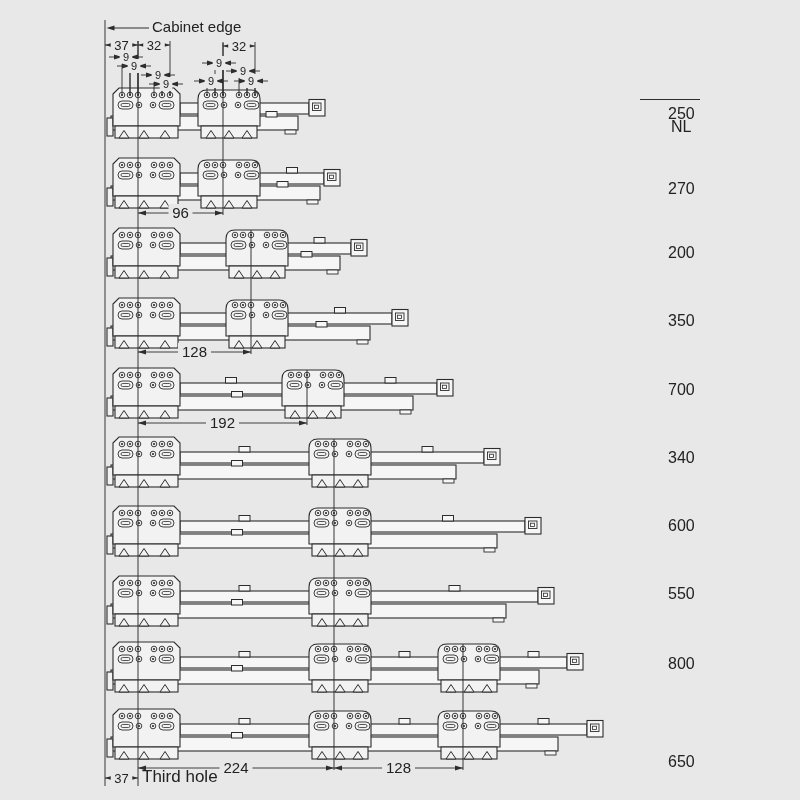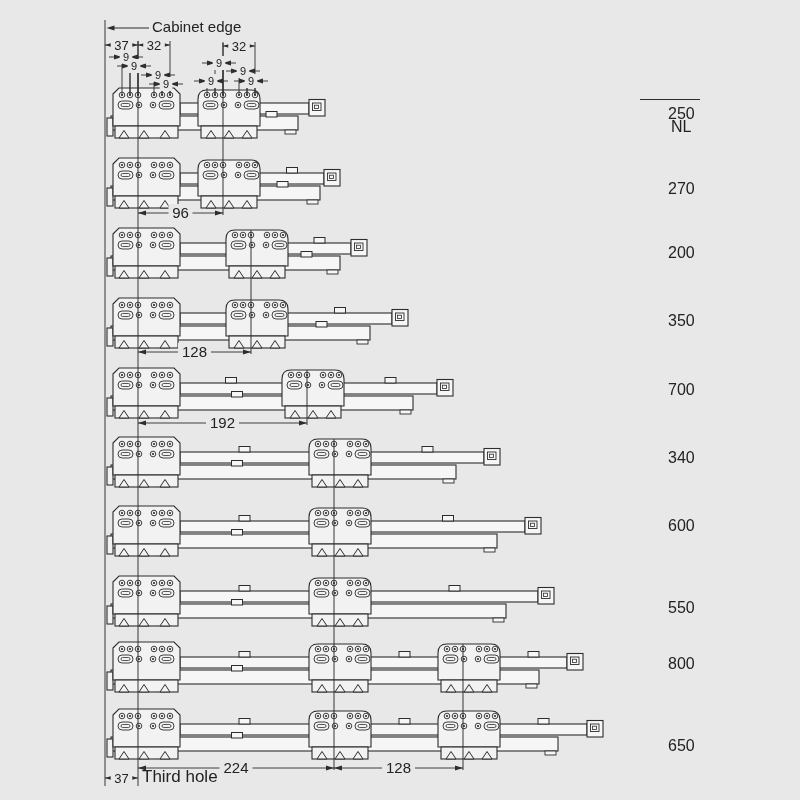--- a/index.html
+++ b/index.html
@@ -797,16 +797,16 @@
   <div class="lbl lbl-third">Third hole</div>
   <div class="lbl nl-header">NL</div>
 
   <div class="nl-value" style="top:105px">250</div>
   <div class="nl-value" style="top:180px">270</div>
   <div class="nl-value" style="top:244px">200</div>
   <div class="nl-value" style="top:312px">350</div>
   <div class="nl-value" style="top:381px">700</div>
   <div class="nl-value" style="top:449px">340</div>
   <div class="nl-value" style="top:517px">600</div>
-  <div class="nl-value" style="top:599px">550</div>
+  <div class="nl-value" style="top:585px">550</div>
   <div class="nl-value" style="top:655px">800</div>
-  <div class="nl-value" style="top:737px">650</div>
+  <div class="nl-value" style="top:753px">650</div>
 </div>
 
 </body></html>

